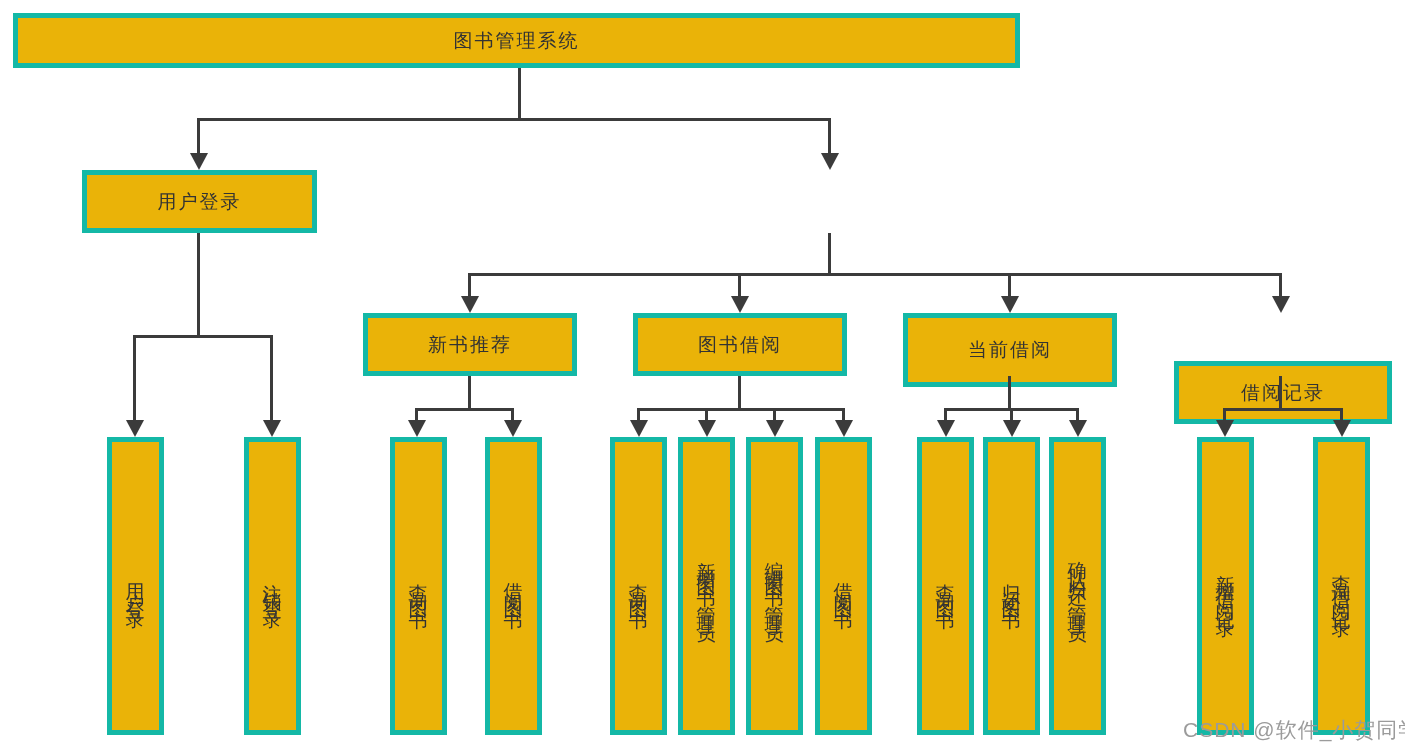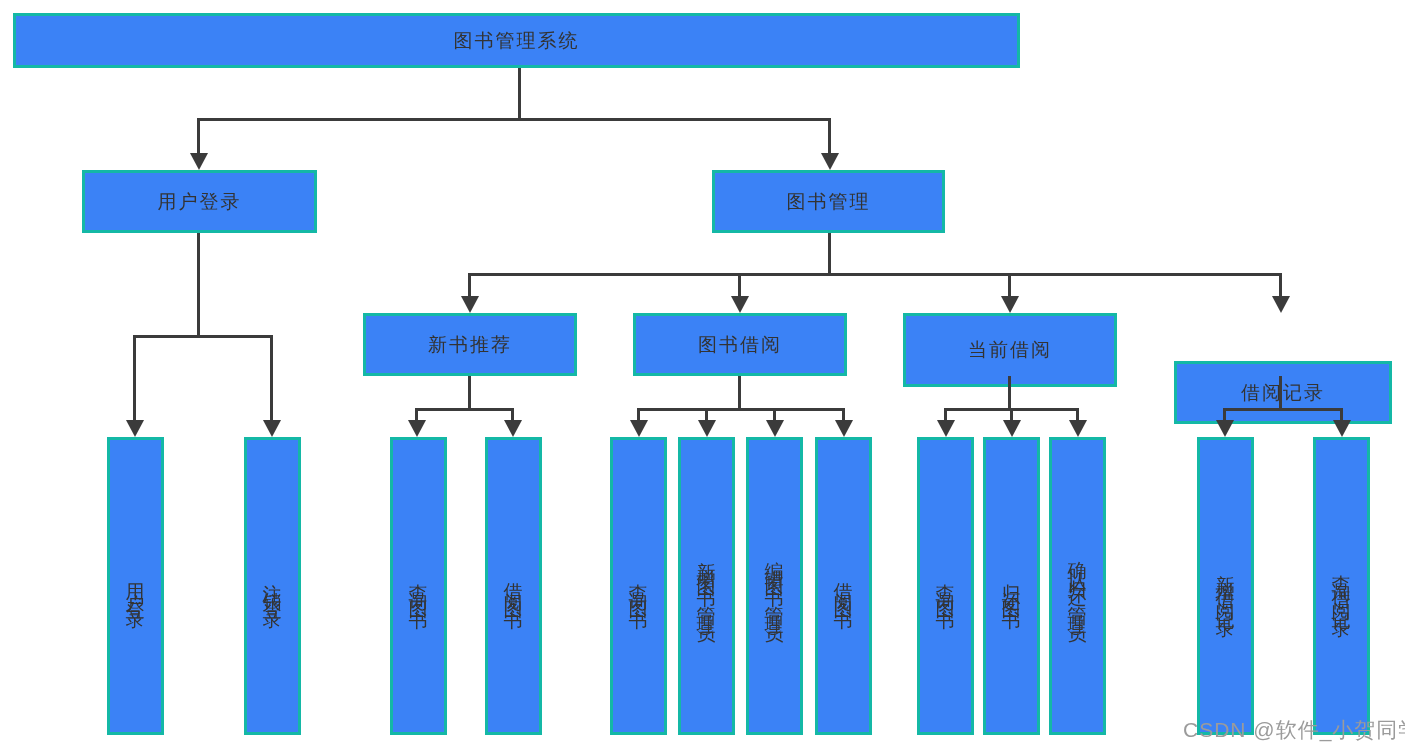--- a/index.html
+++ b/index.html
@@ -6,22 +6,22 @@
   #stage{
     position:relative;
     width:1405px;height:747px;
     background:#ffffff;
     font-family:"Liberation Sans","DejaVu Sans",sans-serif;
     overflow:hidden;
   }
   .box{
     position:absolute;
     box-sizing:border-box;
-    border:3px solid #14b8a6;
-    background:#3b82f6;
+    border:5px solid #14b8a6;
+    background:#eab308;
     display:flex;align-items:center;justify-content:center;
     color:#333333;
     font-size:19px;
     letter-spacing:2px;
     white-space:nowrap;
   }
   .vbox{
     writing-mode:vertical-rl;
     text-orientation:mixed;
     letter-spacing:9px;
@@ -54,21 +54,20 @@
   <div class="box" style="left:13px;top:13px;width:1007px;height:55px;">图书管理系统</div>
 
   <div class="vline" style="left:518px;top:68px;height:50px;"></div>
   <div class="hline" style="left:197px;top:118px;width:634px;"></div>
   <div class="vline" style="left:197px;top:118px;height:38px;"></div>
   <div class="arrow" style="left:190px;top:153px;"></div>
   <div class="vline" style="left:828px;top:118px;height:38px;"></div>
   <div class="arrow" style="left:821px;top:153px;"></div>
 
   <div class="box" style="left:82px;top:170px;width:235px;height:63px;">用户登录</div>
-  <div class="box" style="left:712px;top:170px;width:233px;height:63px;">图书管理</div>
 
   <div class="vline" style="left:197px;top:233px;height:102px;"></div>
   <div class="hline" style="left:133px;top:335px;width:140px;"></div>
   <div class="vline" style="left:133px;top:335px;height:86px;"></div>
   <div class="arrow" style="left:126px;top:420px;"></div>
   <div class="vline" style="left:270px;top:335px;height:86px;"></div>
   <div class="arrow" style="left:263px;top:420px;"></div>
 
   <div class="vline" style="left:828px;top:233px;height:40px;"></div>
   <div class="hline" style="left:468px;top:273px;width:814px;"></div>

